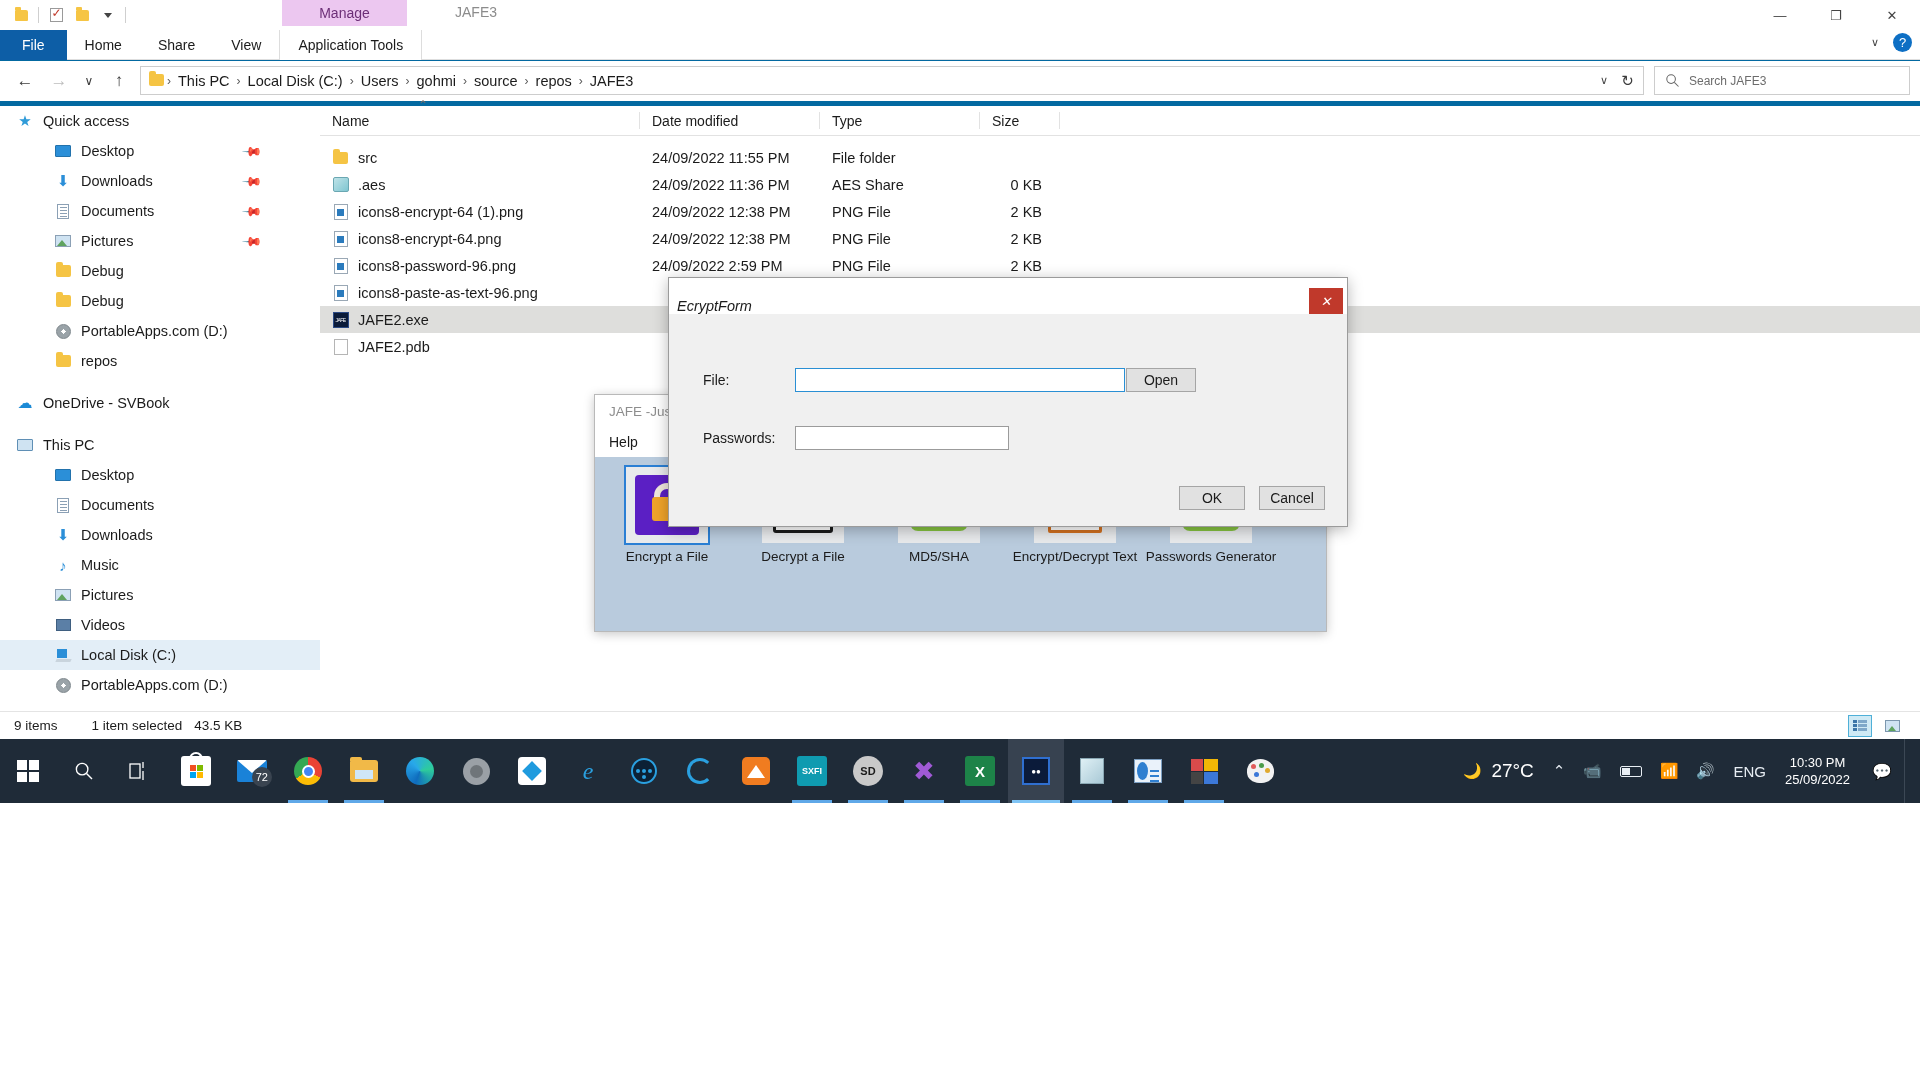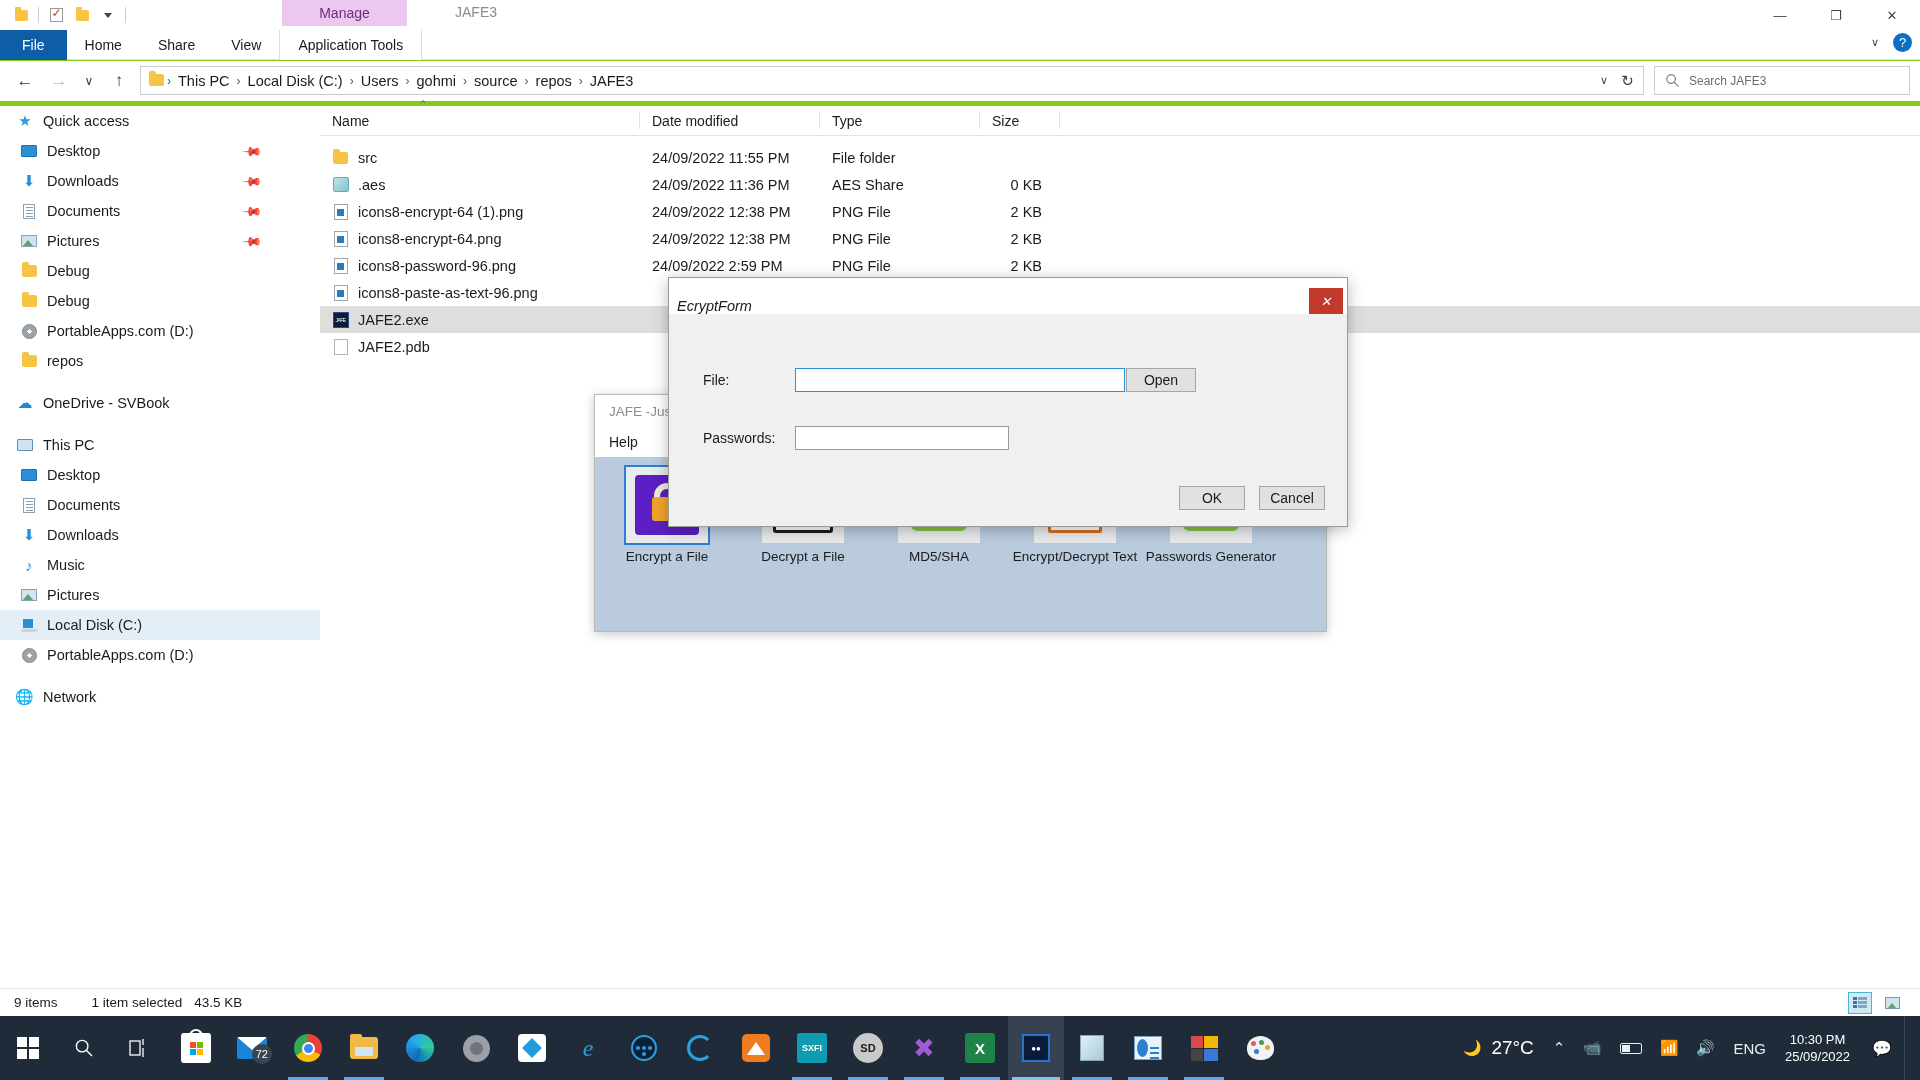--- a/index.html
+++ b/index.html
@@ -2,21 +2,21 @@
 <html><head>
 <meta charset="utf-8">
 <style>
   * { box-sizing: border-box; margin: 0; padding: 0; }
   html, body {
     width: 1920px; height: 1080px;
     font-family: "Liberation Sans", sans-serif;
     overflow: hidden;
     background: #fff;
   }
-  #root { position: relative; width: 1920px; height: 1080px; background:#84cc16; }
+  #root { position: relative; width: 1920px; height: 803px; background:#0369a1; }
 
   
   .titlebar { position:absolute; top:0; left:0; width:1920px; height:30px; background:#fff; }
   .qat { position:absolute; left:8px; top:2px; display:flex; align-items:center; gap:0px; height:26px; }
   .qat-btn { width:26px; height:24px; display:flex; align-items:center; justify-content:center; }
   .qat-sep { width:1px; height:16px; background:#cfcfcf; margin:0 4px; }
   .folder-glyph { width:13px; height:11px; background:#f6c544; border-radius:1px 2px 1px 1px; position:relative; }
   .folder-glyph:before { content:""; position:absolute; left:0; top:-3px; width:6px; height:3px; background:#f6c544; border-radius:1px 1px 0 0; }
   .prop-glyph { width:13px; height:14px; border:1px solid #9a9a9a; background:#fff; position:relative; }
   .prop-glyph:after { content:"\2713"; position:absolute; left:1px; top:-3px; font-size:12px; color:#c0392b; }
@@ -59,21 +59,21 @@
   .searchbox {
     position:absolute; left:1654px; top:5px; width:256px; height:29px;
     border:1px solid #cdcdcd; background:#fff; display:flex; align-items:center; padding-left:10px; gap:9px;
   }
   .search-ph { font-size:12px; color:#6c6c6c; }
 
   
   .sidebar { position:absolute; top:106px; left:0; width:320px; height:900px; background:#fff; overflow:hidden; }
   .nav-item { height:30px; display:flex; align-items:center; position:relative; font-size:14.5px; color:#1b1b1b; padding-left:14px; }
   .nav-item.sel { background:#e3eef7; }
-  .nav-item.lvl1 { padding-left:18px; }
+  .nav-item.lvl1 { padding-left:52px; }
   .nav-item .ico { width:22px; display:flex; align-items:center; justify-content:center; margin-right:7px; flex:none; }
   .pin { position:absolute; right:60px; color:#9b9b9b; font-size:13px; transform:rotate(45deg); }
   .navgap { height:12px; }
 
   
   .i-folder { width:15px;height:12px;background:#f5c444;border-radius:0 2px 2px 2px;position:relative; }
   .i-folder:before{content:"";position:absolute;left:0;top:-3px;width:7px;height:3px;background:#f5c444;border-radius:2px 2px 0 0;}
   .i-star { color:#2f9bd8; font-size:15px; }
   .i-desk { width:16px;height:12px;background:#2b8fd8;border:1px solid #2272ac;border-radius:1px; }
   .i-down { color:#2b8fd8; font-size:15px; }
@@ -354,20 +354,26 @@
     <div class="nav-item lvl1">
       <span class="ico i-music">♪</span>
       <span>Music</span>
     </div>
     <div class="nav-item lvl1">
       <span class="ico">
           <span class="i-pic"></span>
         </span>
       <span>Pictures</span>
     </div>
+    <div class="nav-item lvl1">
+      <span class="ico">
+          <span class="i-video"></span>
+        </span>
+      <span>Videos</span>
+    </div>
     <div class="nav-item lvl1 sel">
       <span class="ico">
           <span class="i-hdd"></span>
         </span>
       <span>Local Disk (C:)</span>
     </div>
     <div class="nav-item lvl1">
       <span class="ico">
           <span class="i-disc"></span>
         </span>

